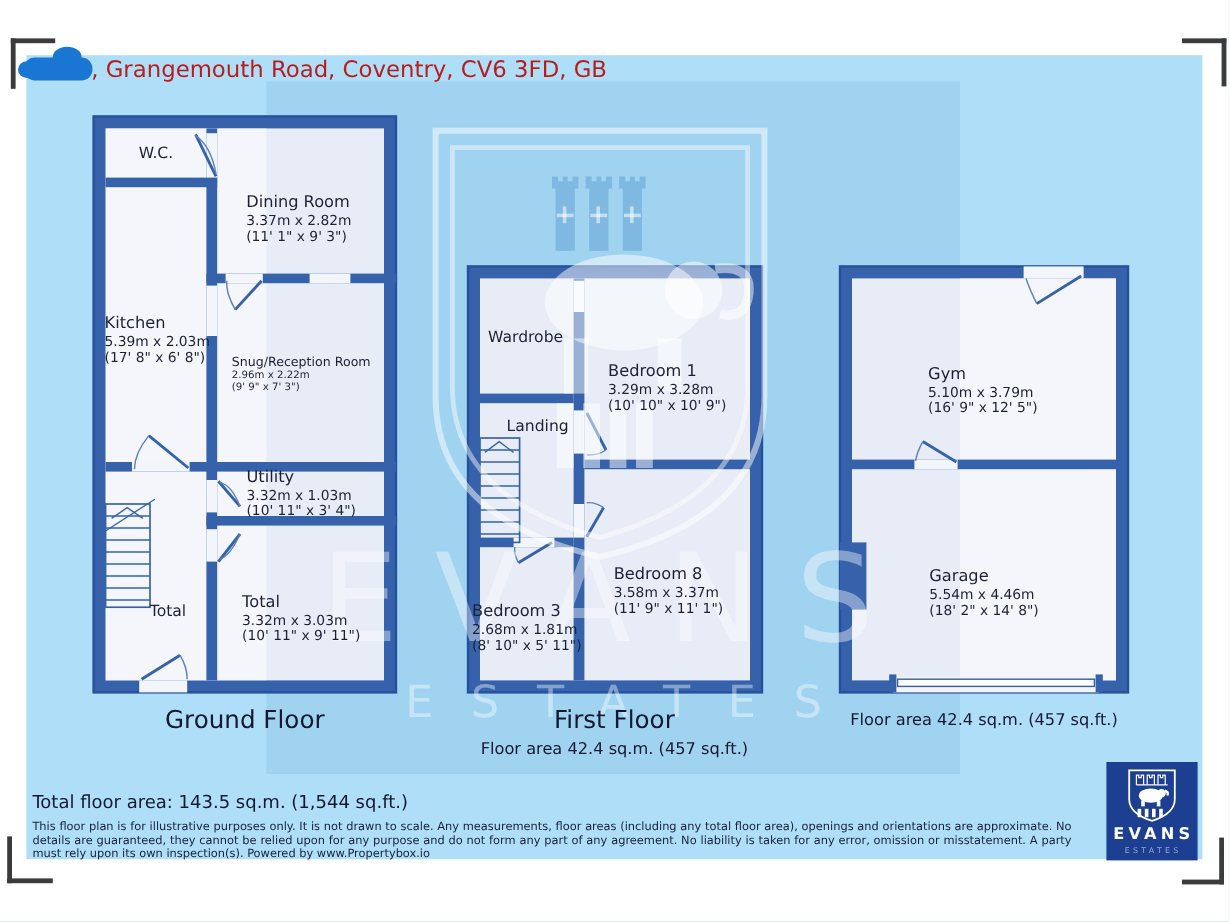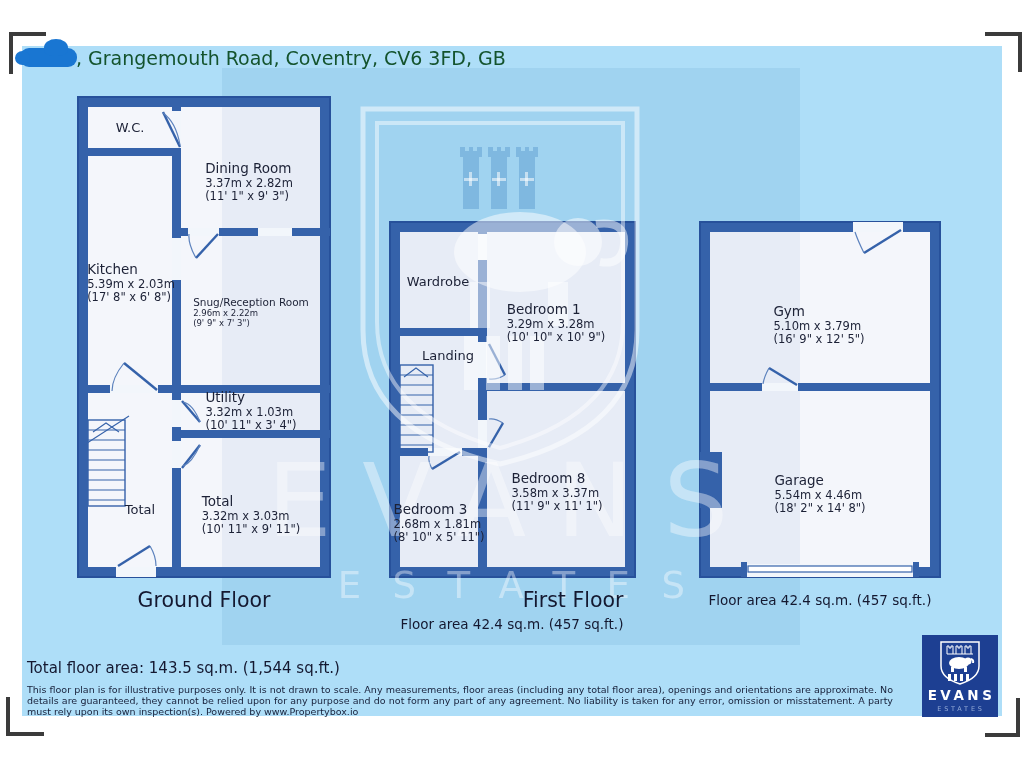--- a/index.html
+++ b/index.html
@@ -10,21 +10,21 @@
   
   .bracket{position:absolute;z-index:8;}
   .b-tl{left:9px;top:32px;width:33px;height:38px;border-top:4px solid #3b3b3b;border-left:4px solid #3b3b3b;}
   .b-tr{left:985px;top:32px;width:33px;height:36px;border-top:4px solid #3b3b3b;border-right:4px solid #3b3b3b;}
   .b-bl{left:6px;top:697px;width:34px;height:35px;border-bottom:4px solid #3b3b3b;border-left:4px solid #3b3b3b;}
   .b-br{left:985px;top:698px;width:31px;height:35px;border-bottom:4px solid #3b3b3b;border-right:4px solid #3b3b3b;}
 
   .canvas{left:22px;top:46px;width:980px;height:670px;background:#aedef8;z-index:0;}
   .panel{left:222px;top:68px;width:578px;height:577px;background:#a0d3f0;z-index:1;}
 
-  .title{left:76px;top:47px;font-size:19px;color:#14532d;z-index:6;white-space:nowrap;}
+  .title{left:76px;top:47px;font-size:19px;color:#b91c1c;z-index:6;white-space:nowrap;}
 
   .blob{left:20px;top:48px;width:57px;height:19px;background:#1976d2;border-radius:9px;z-index:7;}
   .blob::before{content:"";position:absolute;left:24px;top:-9px;width:24px;height:17px;background:#1976d2;border-radius:50% 50% 40% 40%;}
   .blob::after{content:"";position:absolute;left:-5px;top:3px;width:15px;height:14px;background:#1976d2;border-radius:50%;}
 
   svg.layer{position:absolute;left:0;top:0;z-index:2;}
   svg.wmlayer{position:absolute;left:0;top:0;z-index:3;pointer-events:none;}
 
   .wm-evans{position:absolute;left:513px;top:500px;transform:translate(-50%,-50%);
     font-size:102px;font-weight:500;letter-spacing:0.30em;color:rgba(255,255,255,0.40);
@@ -34,21 +34,21 @@
     z-index:3;white-space:nowrap;pointer-events:none;}
 
   .room{position:absolute;transform:translate(-50%,-50%);text-align:left;color:#1c2136;
         z-index:5;white-space:nowrap;line-height:1.18;}
   .rn{font-size:13.5px;}
   .rd{font-size:11.5px;}
   .room.small .rn{font-size:10.5px;}
   .room.small .rd{font-size:8.5px;}
   .room.solo .rn{font-size:13px;}
 
-  .caption{position:absolute;top:588px;transform:translateX(-50%);text-align:right;color:#141830;z-index:5;white-space:nowrap;}
+  .caption{position:absolute;top:588px;transform:translateX(-50%);text-align:center;color:#141830;z-index:5;white-space:nowrap;}
   .cap-name{font-size:20.5px;}
   .cap-area{font-size:13.5px;margin-top:4px;}
 
   .total{left:27px;top:659px;font-size:15px;color:#141830;z-index:5;}
   .disclaimer{left:27px;top:685px;width:866px;font-size:9.5px;line-height:1.14;
               color:#17203a;z-index:5;text-align:justify;}
 
   .logo{left:922px;top:635px;width:76px;height:82px;background:#1d3f92;z-index:6;}
   .logo svg{display:block;margin:5px auto 0 auto;}
   .logo-brand{font-size:13.5px;font-weight:bold;color:#ffffff;letter-spacing:3.5px;text-align:center;padding-left:3px;margin-top:1px;}

